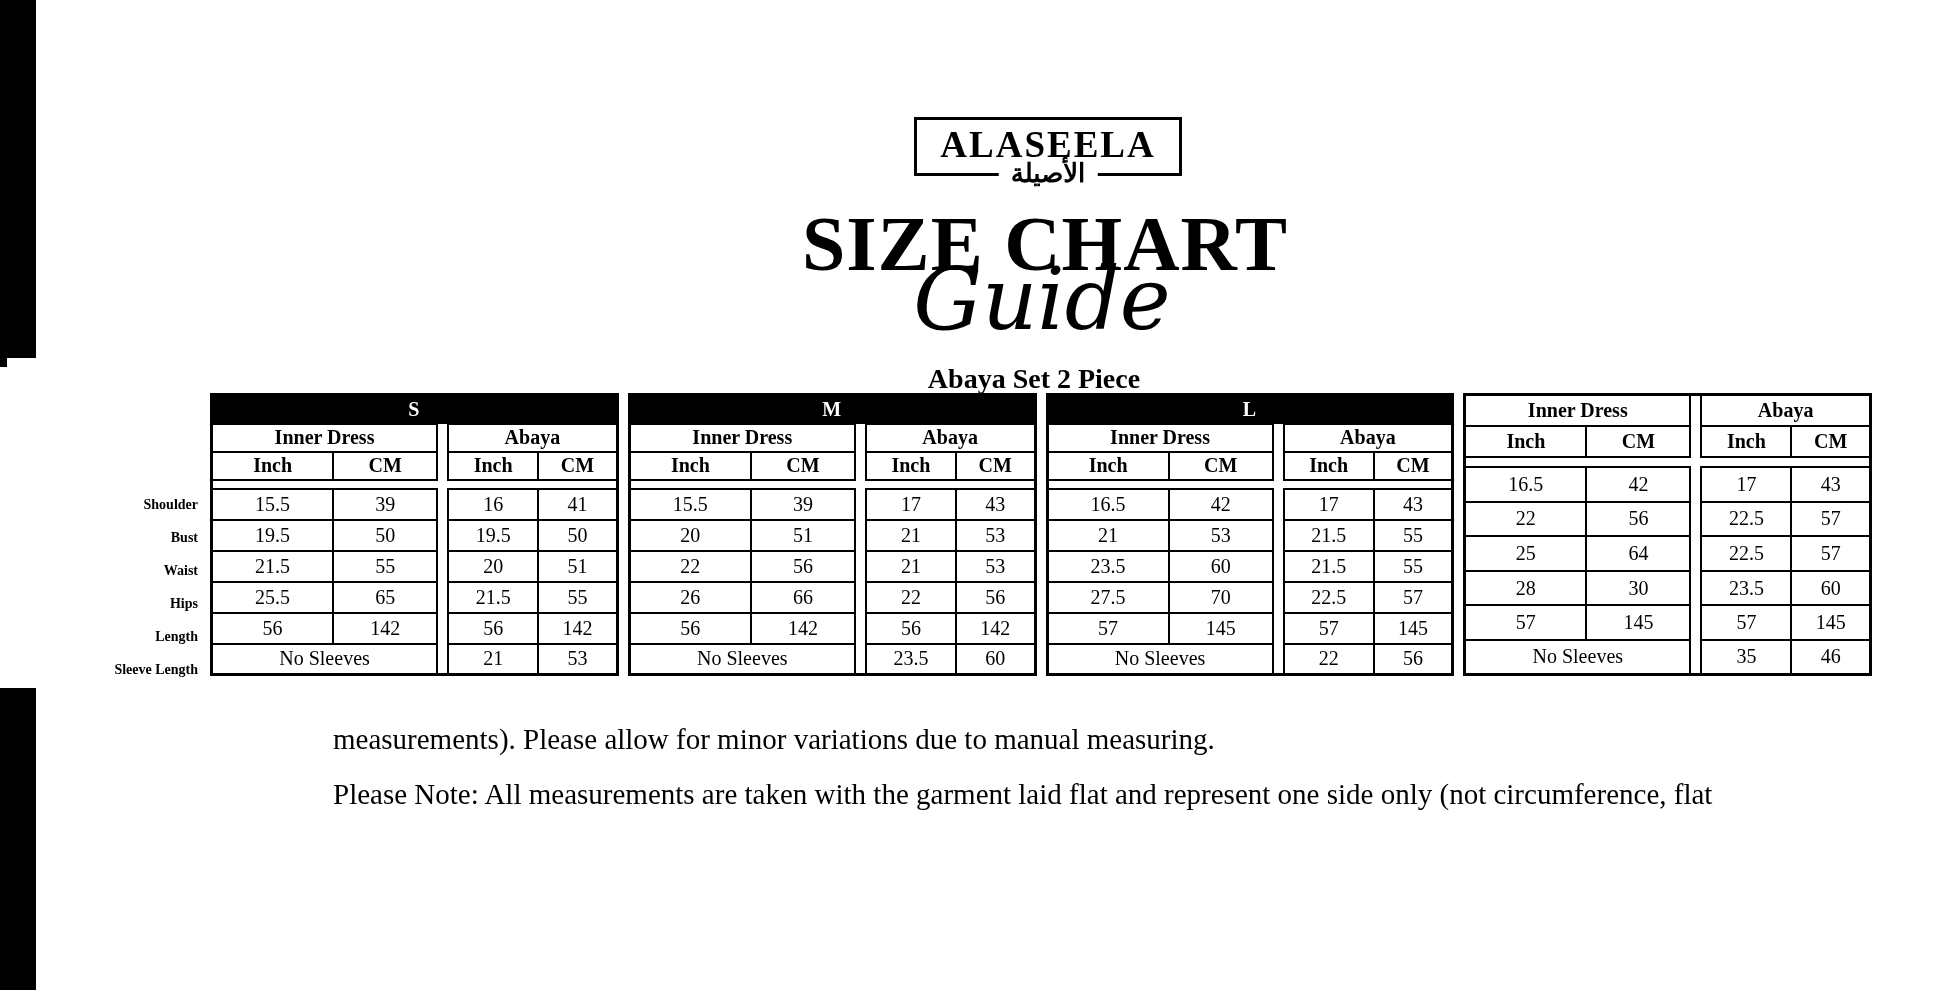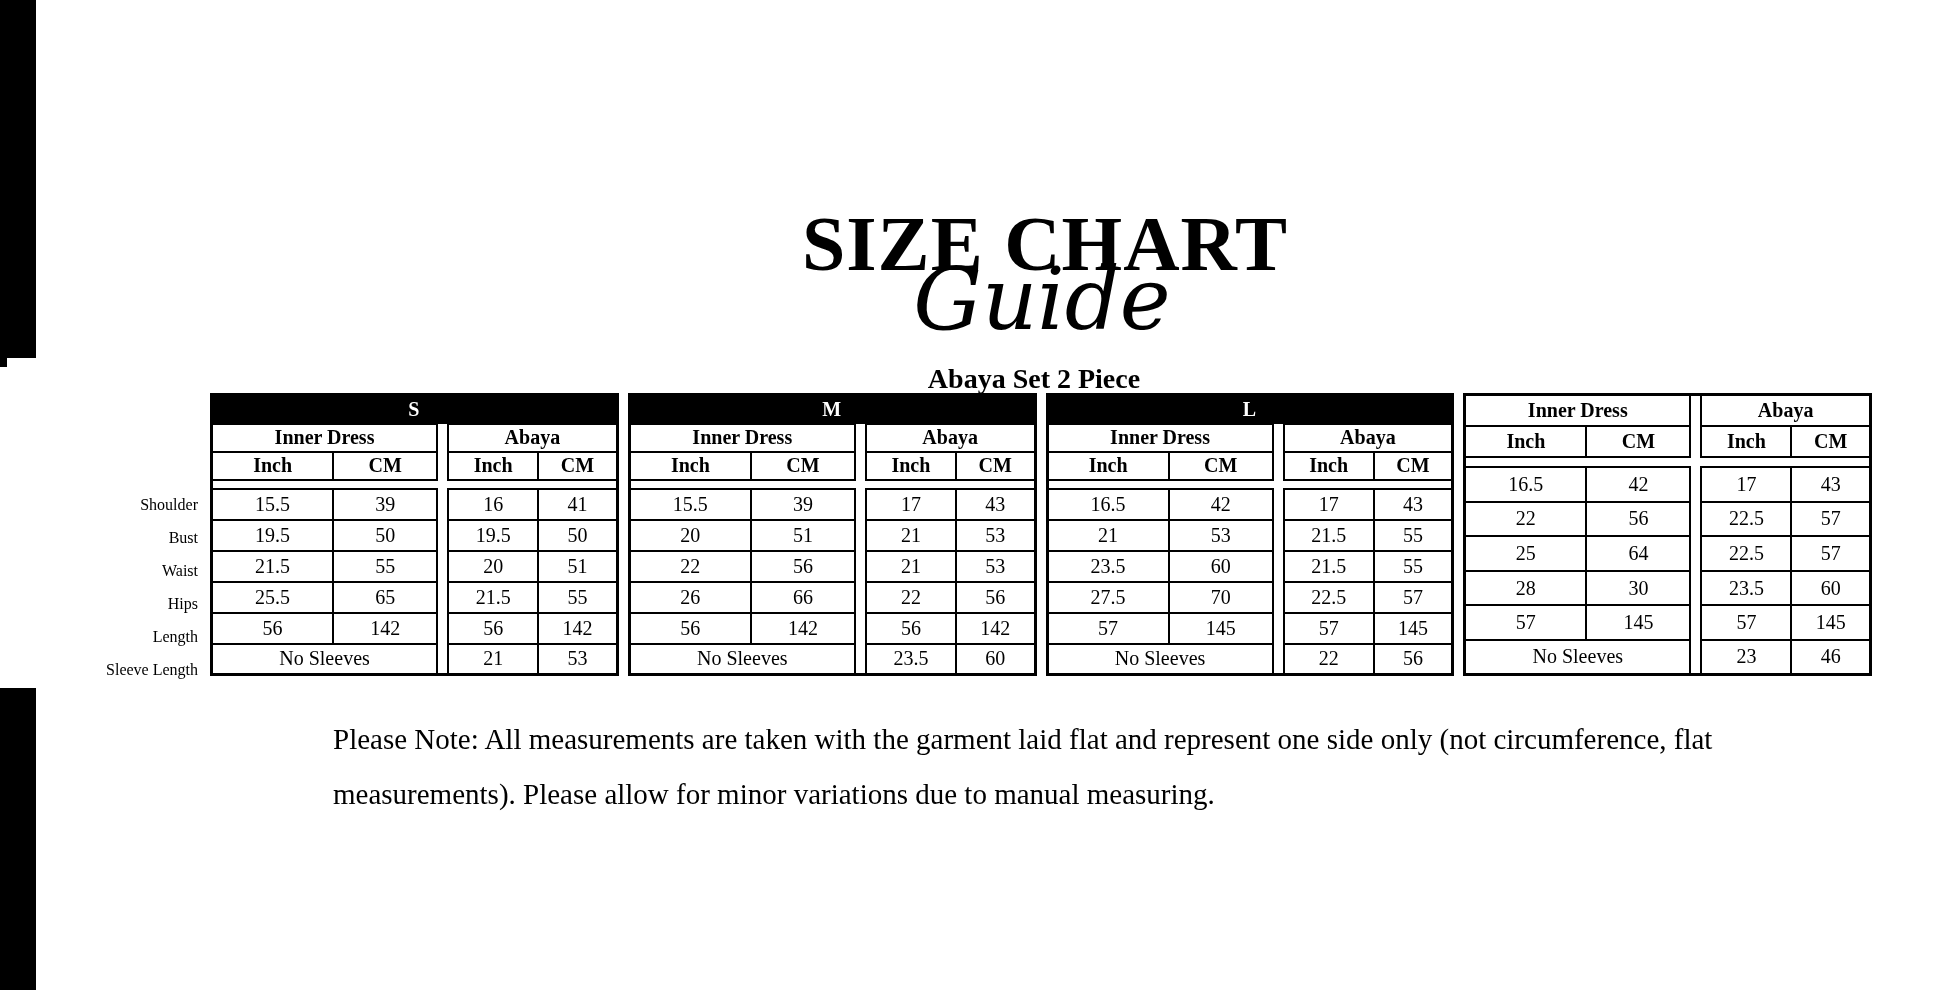--- a/index.html
+++ b/index.html
@@ -37,35 +37,39 @@
   col.g { width:11px; }
   .szhead { background:#000; color:#fff; font-weight:bold; font-size:23px; height:29px; letter-spacing:1px; }
   .grp  { border:2px solid #000; font-weight:bold; font-size:21px; height:28px; }
   .unit { border:2px solid #000; font-weight:bold; font-size:20px; height:28px; }
   .gapcol { border-left:2px solid #000; border-right:2px solid #000; background:#fff; }
   .spacerrow td { height:9px; border:none; }
   .val { border:2px solid #000; height:31px; }
 
   
   .row-labels { position:absolute; left:40px; top:488px; width:158px; }
-  .rowlabel { height:33px; line-height:33px; text-align:right; font-weight:normal; font-size:16px; white-space:nowrap; }
+  .rowlabel { height:33px; line-height:33px; text-align:right; font-weight:bold; font-size:14px; white-space:nowrap; }
 
   
   .note { position:absolute; left:333px; top:712px; width:1495px; font-size:29px; line-height:1.88; }
   .note div { white-space:nowrap; }
 </style>
 </head>
 <body>
 
 <div class="page">
 
   <div class="bar bar-top"></div>
   <div class="bar bar-notch"></div>
   <div class="bar bar-bottom"></div>
 
+  <div class="logo-box">
+    <div class="brand">ALASEELA</div>
+    <div class="brand-ar">الأصيلة</div>
+  </div>
 
   <div class="title">SIZE CHART</div>
   <div class="guide">Guide</div>
   <div class="product">Abaya Set 2 Piece</div>
 
   <div class="row-labels">
       <div class="rowlabel">Shoulder</div>
       <div class="rowlabel">Bust</div>
       <div class="rowlabel">Waist</div>
       <div class="rowlabel">Hips</div>
@@ -346,25 +350,25 @@
           <tr>
             <td class="val">57</td>
             <td class="val">145</td>
             <td class="gapcol"></td>
             <td class="val">57</td>
             <td class="val">145</td>
           </tr>
           <tr>
             <td class="val" colspan="2">No Sleeves</td>
             <td class="gapcol"></td>
-            <td class="val">23</td>
+            <td class="val">35</td>
             <td class="val">46</td>
           </tr>
         </tbody>
       </table>
     </div>
 
   <div class="note">
+    <div>measurements). Please allow for minor variations due to manual measuring.</div>
     <div>Please Note: All measurements are taken with the garment laid flat and represent one side only (not circumference, flat</div>
-    <div>measurements). Please allow for minor variations due to manual measuring.</div>
   </div>
 
 </div>
 
 </body></html>

